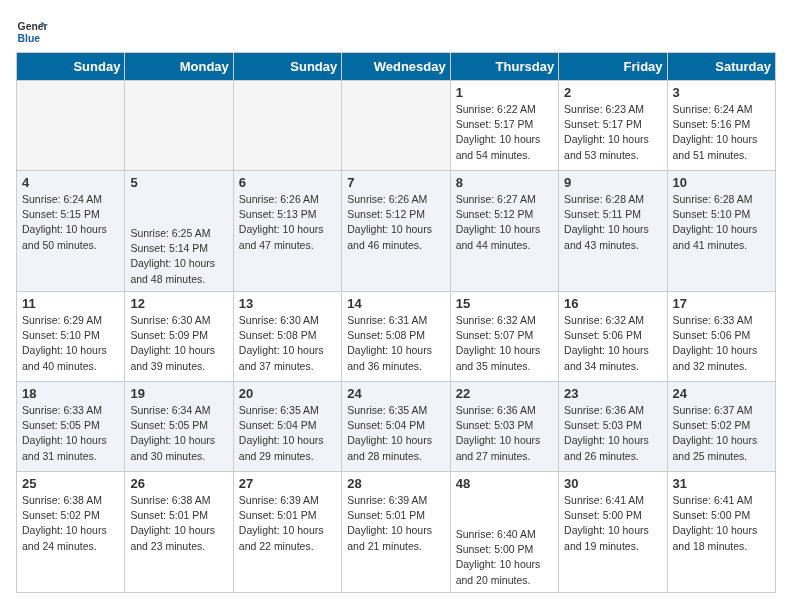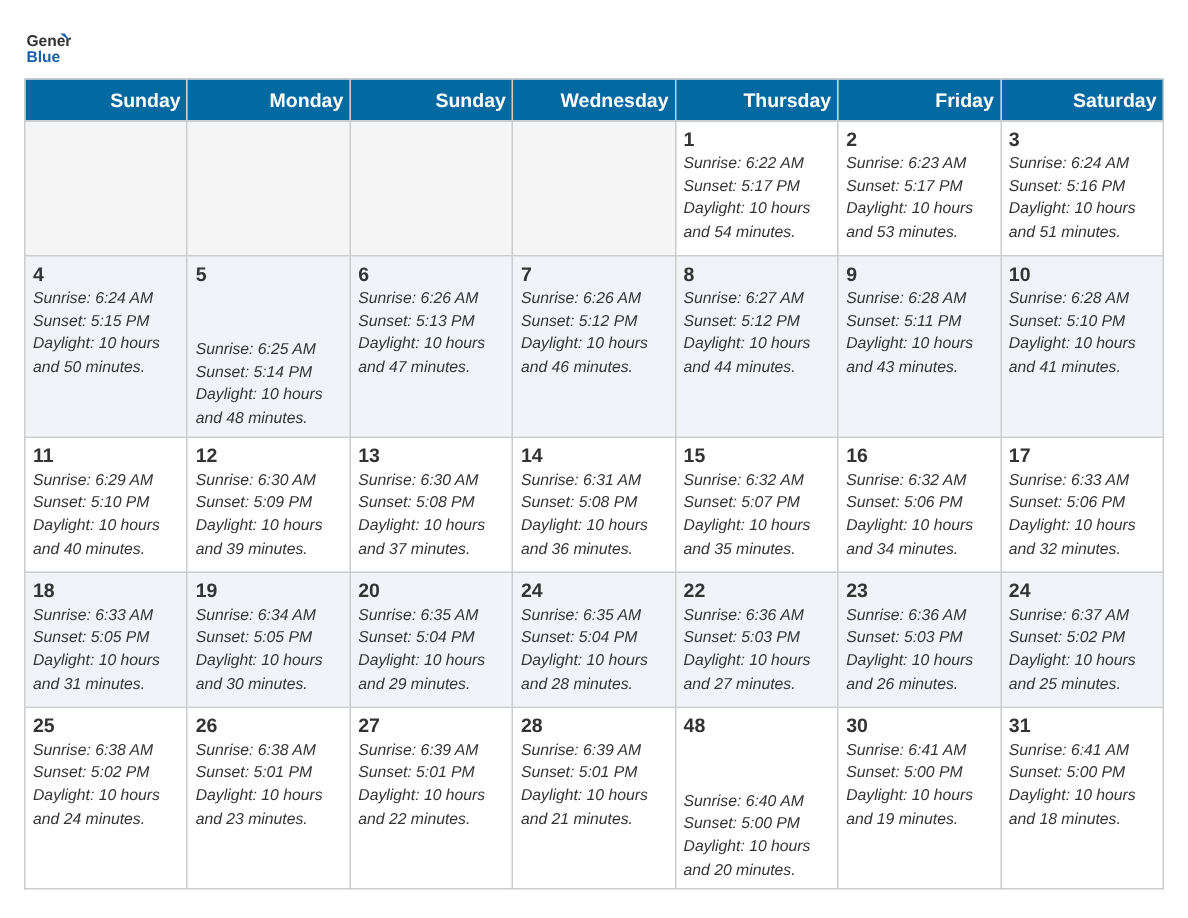--- a/index.html
+++ b/index.html
@@ -67,21 +67,20 @@
       background: #f0f4f8;
     }
     .day-num {
       font-size: 13px;
       font-weight: bold;
       display: block;
       margin-bottom: 2px;
     }
     .cell-info {
       line-height: 1.45;
-      font-style: italic;
     }
   </style>
 </head>
 <body>
 
 <div class="header">
   <div class="logo">
     <svg class="logo-icon" viewBox="0 0 40 40">
       <text x="2" y="18" font-size="13" font-weight="bold" fill="#333">General</text>
       <text x="2" y="32" font-size="13" font-weight="bold" fill="#1a5fa8">Blue</text>

